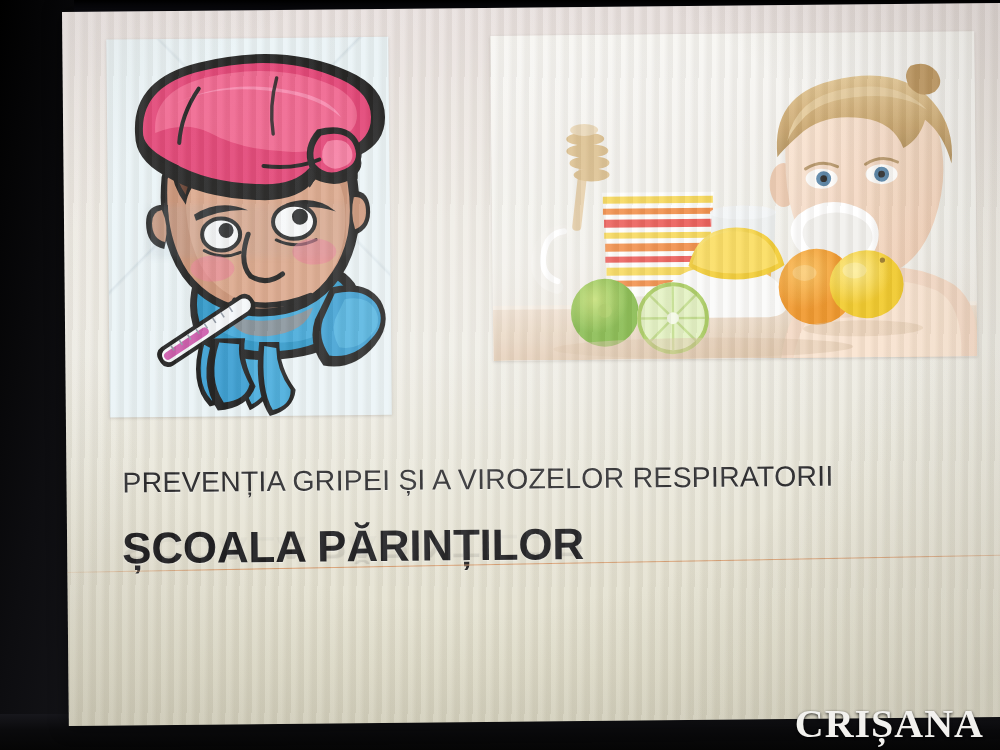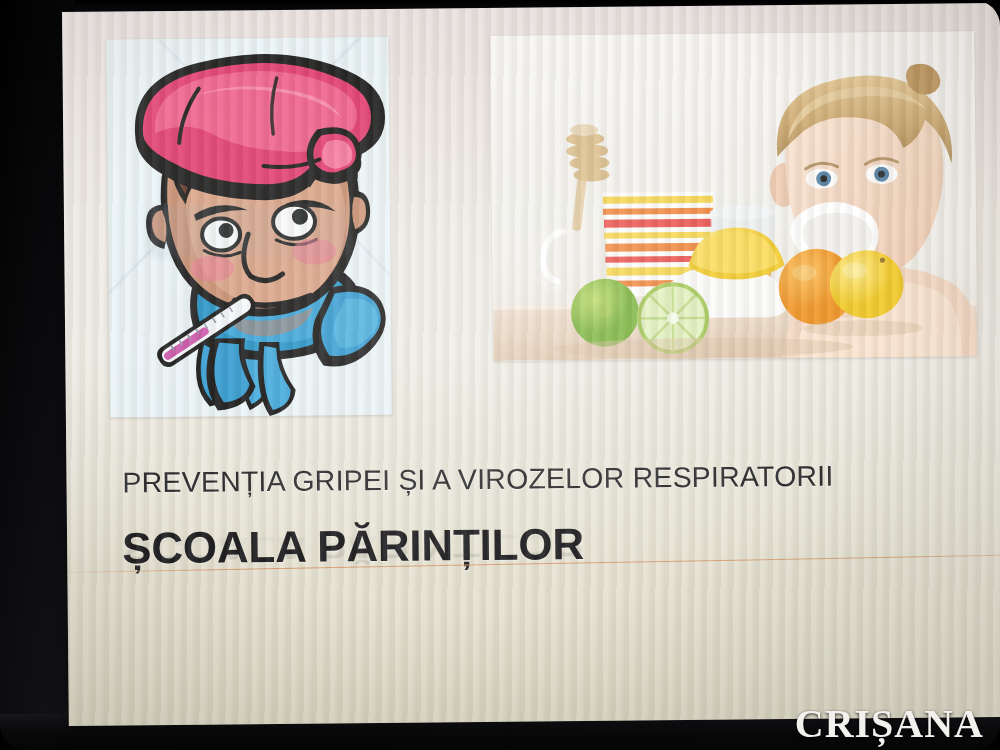--- a/index.html
+++ b/index.html
@@ -1,20 +1,20 @@
 <!DOCTYPE html>
 <html><head>
 <meta charset="utf-8">
 <title>Slide Photo</title>
 <style>
   html,body{margin:0;padding:0;background:#000;}
   body{width:1000px;height:750px;overflow:hidden;
        font-family:"Liberation Sans",sans-serif;}
 
-  #stage{position:relative;width:1000px;height:750px;background:#090909;overflow:hidden;border-radius:26px;}
+  #stage{position:relative;width:1000px;height:750px;background:#090909;overflow:hidden;}
 
   
   .frame-dark{position:absolute;background:#0b0b0d;}
   .frame-left{left:0;top:0;width:74px;height:750px;
      background:linear-gradient(100deg,#000 0%,#0d0d10 60%,#141418 100%);}
   .frame-top{left:0;top:0;width:1000px;height:20px;
      background:linear-gradient(180deg,#000 0%,#101018 75%,#1b1b28 100%);}
   .frame-bottom{left:0;bottom:0;width:1000px;height:36px;
      background:linear-gradient(180deg,#17171c 0%,#0a0a0c 45%,#050505 100%);}
 

